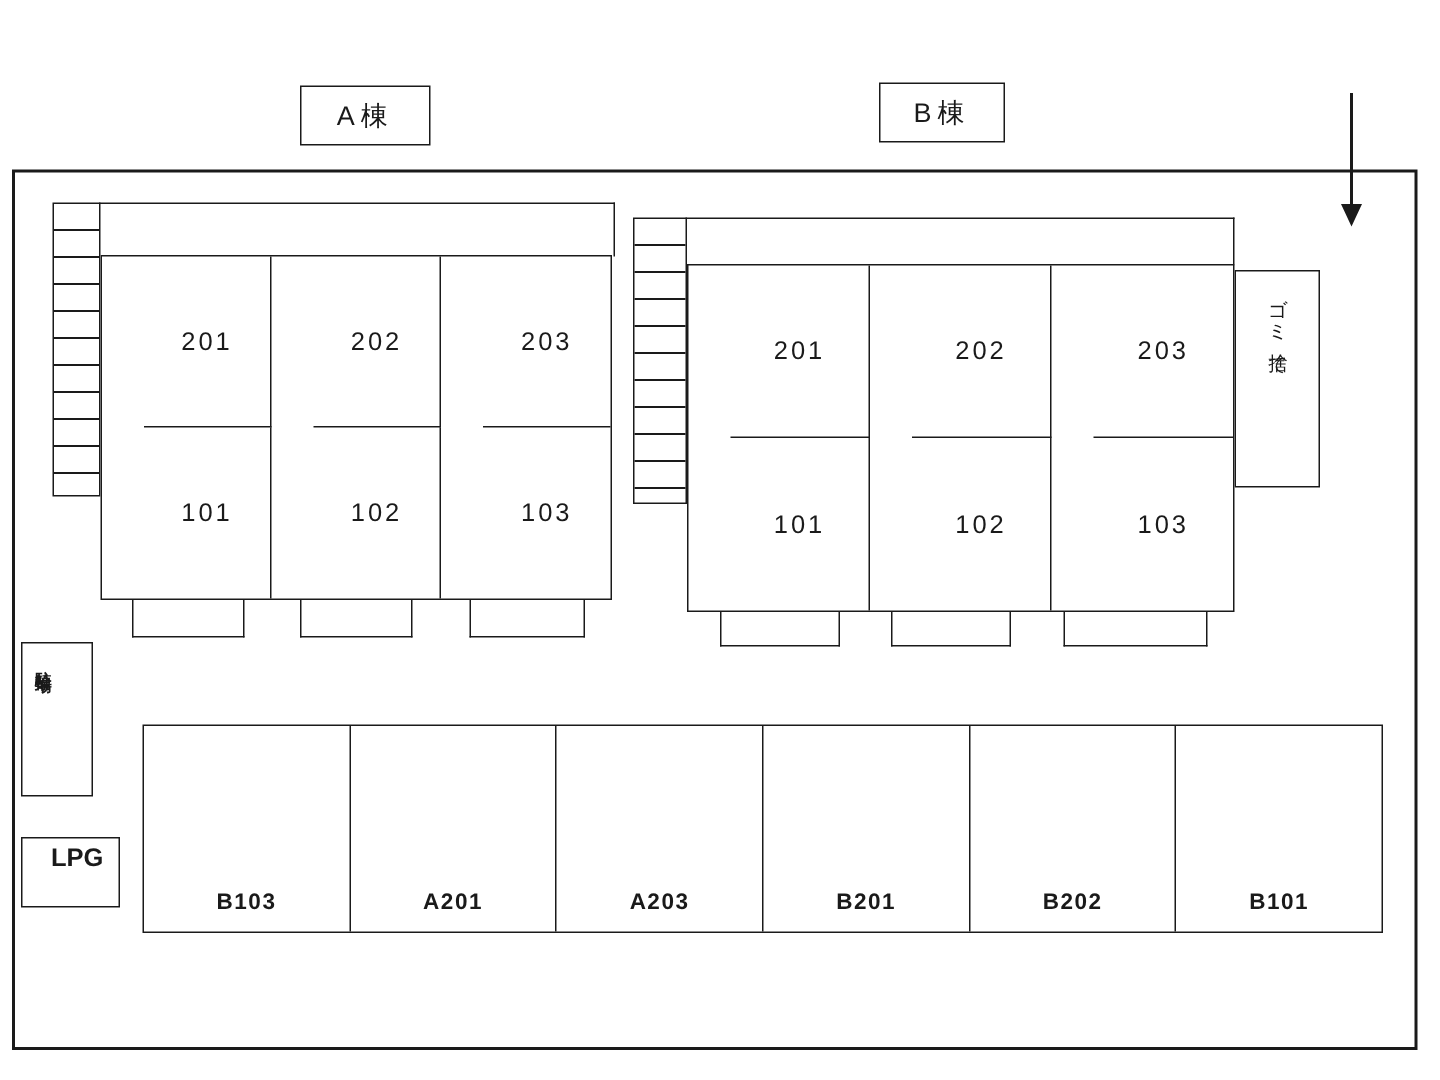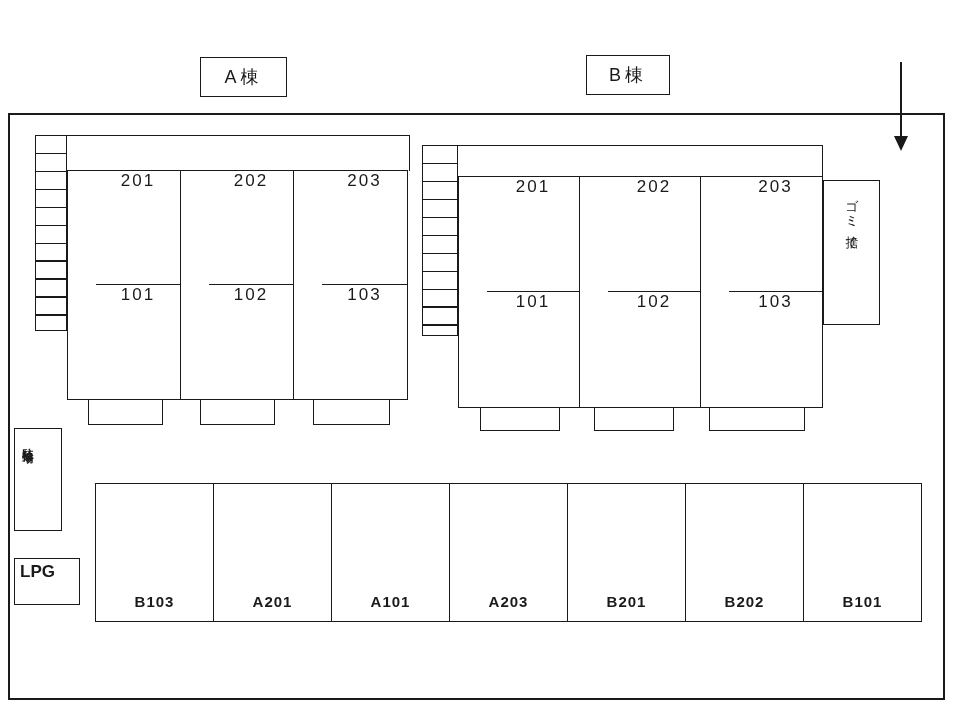--- a/index.html
+++ b/index.html
@@ -26,21 +26,21 @@
 
   .walkway { border-top:1.5px solid #1a1a1a; border-right:1.5px solid #1a1a1a; }
   .walkway-a { left:66px; top:135px; width:344px; height:36px; }
   .walkway-b { left:457px; top:145px; width:366px; height:32px; }
 
   .unit-grid { display:grid; grid-template-columns:repeat(3,1fr); grid-template-rows:1fr 1fr;
     border:1.5px solid #1a1a1a; background:#fff; }
   .grid-a { left:67px; top:170px; width:341px; height:230px; }
   .grid-b { left:458px; top:176px; width:365px; height:232px; }
   .unit-cell { border-right:1.5px solid #1a1a1a; border-bottom:1.5px solid #1a1a1a;
-    display:flex; justify-content:center; font-size:17px; letter-spacing:2px;margin-left:28px; }
+    display:flex; align-items:center; justify-content:center; font-size:17px; letter-spacing:2px;margin-left:28px; }
   .unit-cell:nth-child(3n) { border-right:none; }
   .unit-cell:nth-child(n+4) { border-bottom:none; }
 
   .porch { border:1.5px solid #1a1a1a; border-top:none; background:#fff; }
   .porch-a1 { left:88px;  top:400px; width:75px; height:25px; }
   .porch-a2 { left:200px; top:400px; width:75px; height:25px; }
   .porch-a3 { left:313px; top:400px; width:77px; height:25px; }
   .porch-b1 { left:480px; top:408px; width:80px; height:23px; }
   .porch-b2 { left:594px; top:408px; width:80px; height:23px; }
   .porch-b3 { left:709px; top:408px; width:96px; height:23px; }
@@ -48,21 +48,21 @@
   .garbage { left:823px; top:180px; width:57px; height:145px; border:1.5px solid #1a1a1a;
     display:flex; justify-content:center; padding-top:9px; background:#fff; }
   .garbage span { writing-mode:vertical-rl; text-orientation:upright; font-size:13px; letter-spacing:3px; }
 
   .bicycle { left:14px; top:428px; width:48px; height:103px; border:1.5px solid #1a1a1a;
     padding:2px 0 0 5px; background:#fff; }
   .bicycle span { writing-mode:vertical-rl; text-orientation:upright; font-size:11px;
     font-weight:bold; letter-spacing:2px; }
 
   .lpg { left:14px; top:558px; width:66px; height:47px; border:1.5px solid #1a1a1a;
-    padding:3px 0 0 5px; font-size:17px; font-weight:bold; background:#fff; }
+    padding:3px 0 0 19px; font-size:17px; font-weight:bold; background:#fff; }
 
   .parking { left:95px; top:483px; width:827px; height:139px; border:1.5px solid #1a1a1a;
     display:flex; background:#fff; }
   .space { flex:1 1 0; border-right:1.5px solid #1a1a1a; display:flex; align-items:flex-end;
     justify-content:center; padding-bottom:11px; font-size:15px; letter-spacing:1px;font-weight:bold; }
   .space:last-child { border-right:none; }
 </style>
 </head>
 <body>
 
@@ -147,23 +147,20 @@
   </div>
 
   <div class="abs parking">
     <div class="space">
         <span>B103</span>
       </div>
     <div class="space">
         <span>A201</span>
       </div>
     <div class="space">
-        <span>A101</span>
-      </div>
-    <div class="space">
         <span>A203</span>
       </div>
     <div class="space">
         <span>B201</span>
       </div>
     <div class="space">
         <span>B202</span>
       </div>
     <div class="space">
         <span>B101</span>

